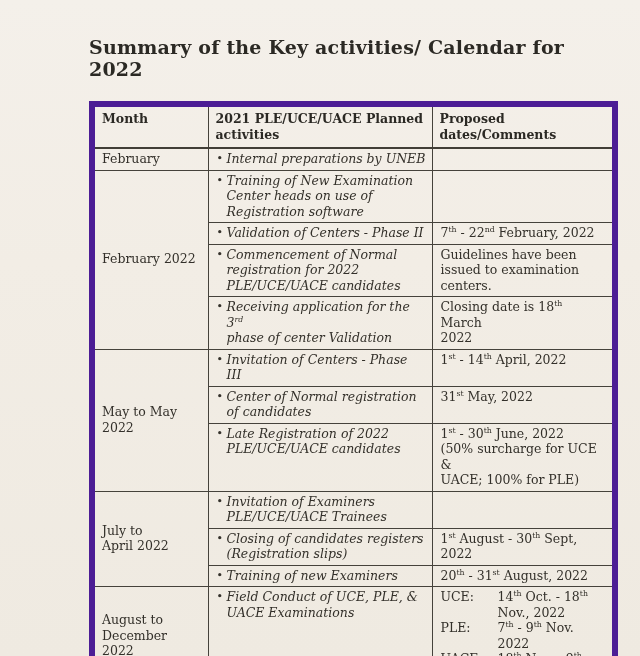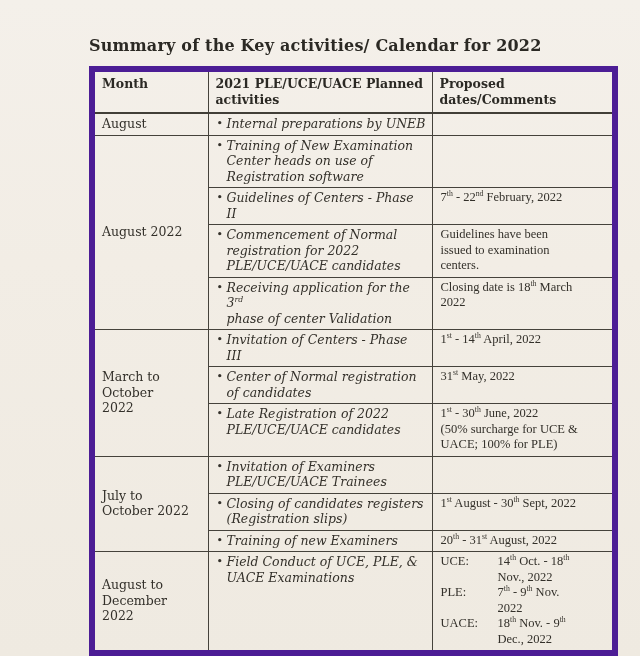--- a/index.html
+++ b/index.html
@@ -12,25 +12,25 @@
     font-family: "DejaVu Serif", "Liberation Serif", serif;
     color: #33302a;
   }
   .page {
     position: relative;
     width: 524px;
     margin: 0 auto 0 89px;
     padding-top: 36px;
   }
   .doc-title {
-    font-size: 16px;
+    font-size: 19px;
     font-weight: bold;
     letter-spacing: 0.2px;
     color: #2b2924;
-    margin-bottom: 11px;
+    margin-bottom: 21px;
   }
   table.calendar {
     border-collapse: collapse;
     width: 523px;
     table-layout: fixed;
     border: 6px solid #4c1d95;
   }
   col.c-month { width: 116px; }
   col.c-act   { width: 224px; }
   col.c-date  { width: 183px; }
@@ -57,21 +57,21 @@
   }
   td.activity-cell { padding-left: 8px; }
   .act-wrap { display: flex; }
   .bullet {
     flex: none;
     width: 10px;
     font-size: 11px;
     line-height: 15.5px;
   }
   .act-text { flex: 1; white-space: pre-line; font-style: italic; }
-  td.date-cell { padding-left: 8px; white-space: pre-line; font-family: Liberation Serif, serif; }
+  td.date-cell { padding-left: 8px; white-space: pre-line; }
   .sched-row { display: flex; }
   .exam-name { flex: none; width: 57px; }
   .exam-date { flex: 1; white-space: pre-line; }
   sup { font-size: 0.62em; line-height: 0; vertical-align: super; letter-spacing: 0; }
 </style>
 </head>
 <body>
 
 <div class="page">
 
@@ -87,46 +87,46 @@
       <tr>
         <th>Month</th>
         <th>2021 PLE/UCE/UACE Planned
 activities</th>
         <th>Proposed
 dates/Comments</th>
       </tr>
     </thead>
     <tbody>
         <tr class="group-start">
-          <td class="month-cell" rowspan="1">August</td>
+          <td class="month-cell" rowspan="1">February</td>
           <td class="activity-cell">
             <div class="act-wrap">
               <span class="bullet">•</span>
               <span class="act-text">Internal preparations by UNEB</span>
             </div>
           </td>
           <td class="date-cell"></td>
         </tr>
         <tr class="group-start">
-          <td class="month-cell" rowspan="4">August 2022</td>
+          <td class="month-cell" rowspan="4">February 2022</td>
           <td class="activity-cell">
             <div class="act-wrap">
               <span class="bullet">•</span>
               <span class="act-text">Training of New Examination
 Center heads on use of
 Registration software</span>
             </div>
           </td>
           <td class="date-cell"></td>
         </tr>
         <tr>
           <td class="activity-cell">
             <div class="act-wrap">
               <span class="bullet">•</span>
-              <span class="act-text">Guidelines of Centers - Phase II</span>
+              <span class="act-text">Validation of Centers - Phase II</span>
             </div>
           </td>
           <td class="date-cell">7<sup>th</sup> - 22<sup>nd</sup> February, 2022</td>
         </tr>
         <tr>
           <td class="activity-cell">
             <div class="act-wrap">
               <span class="bullet">•</span>
               <span class="act-text">Commencement of Normal
 registration for 2022
@@ -142,21 +142,21 @@
             <div class="act-wrap">
               <span class="bullet">•</span>
               <span class="act-text">Receiving application for the 3<sup>rd</sup>
 phase of center Validation</span>
             </div>
           </td>
           <td class="date-cell">Closing date is 18<sup>th</sup> March
 2022</td>
         </tr>
         <tr class="group-start">
-          <td class="month-cell" rowspan="3">March to October
+          <td class="month-cell" rowspan="3">May to May
 2022</td>
           <td class="activity-cell">
             <div class="act-wrap">
               <span class="bullet">•</span>
               <span class="act-text">Invitation of Centers - Phase III</span>
             </div>
           </td>
           <td class="date-cell">1<sup>st</sup> - 14<sup>th</sup> April, 2022</td>
         </tr>
         <tr>
@@ -176,21 +176,21 @@
               <span class="act-text">Late Registration of 2022
 PLE/UCE/UACE candidates</span>
             </div>
           </td>
           <td class="date-cell">1<sup>st</sup> - 30<sup>th</sup> June, 2022
 (50% surcharge for UCE &amp;
 UACE; 100% for PLE)</td>
         </tr>
         <tr class="group-start">
           <td class="month-cell" rowspan="3">July to
-October 2022</td>
+April 2022</td>
           <td class="activity-cell">
             <div class="act-wrap">
               <span class="bullet">•</span>
               <span class="act-text">Invitation of Examiners
 PLE/UCE/UACE Trainees</span>
             </div>
           </td>
           <td class="date-cell"></td>
         </tr>
         <tr>

